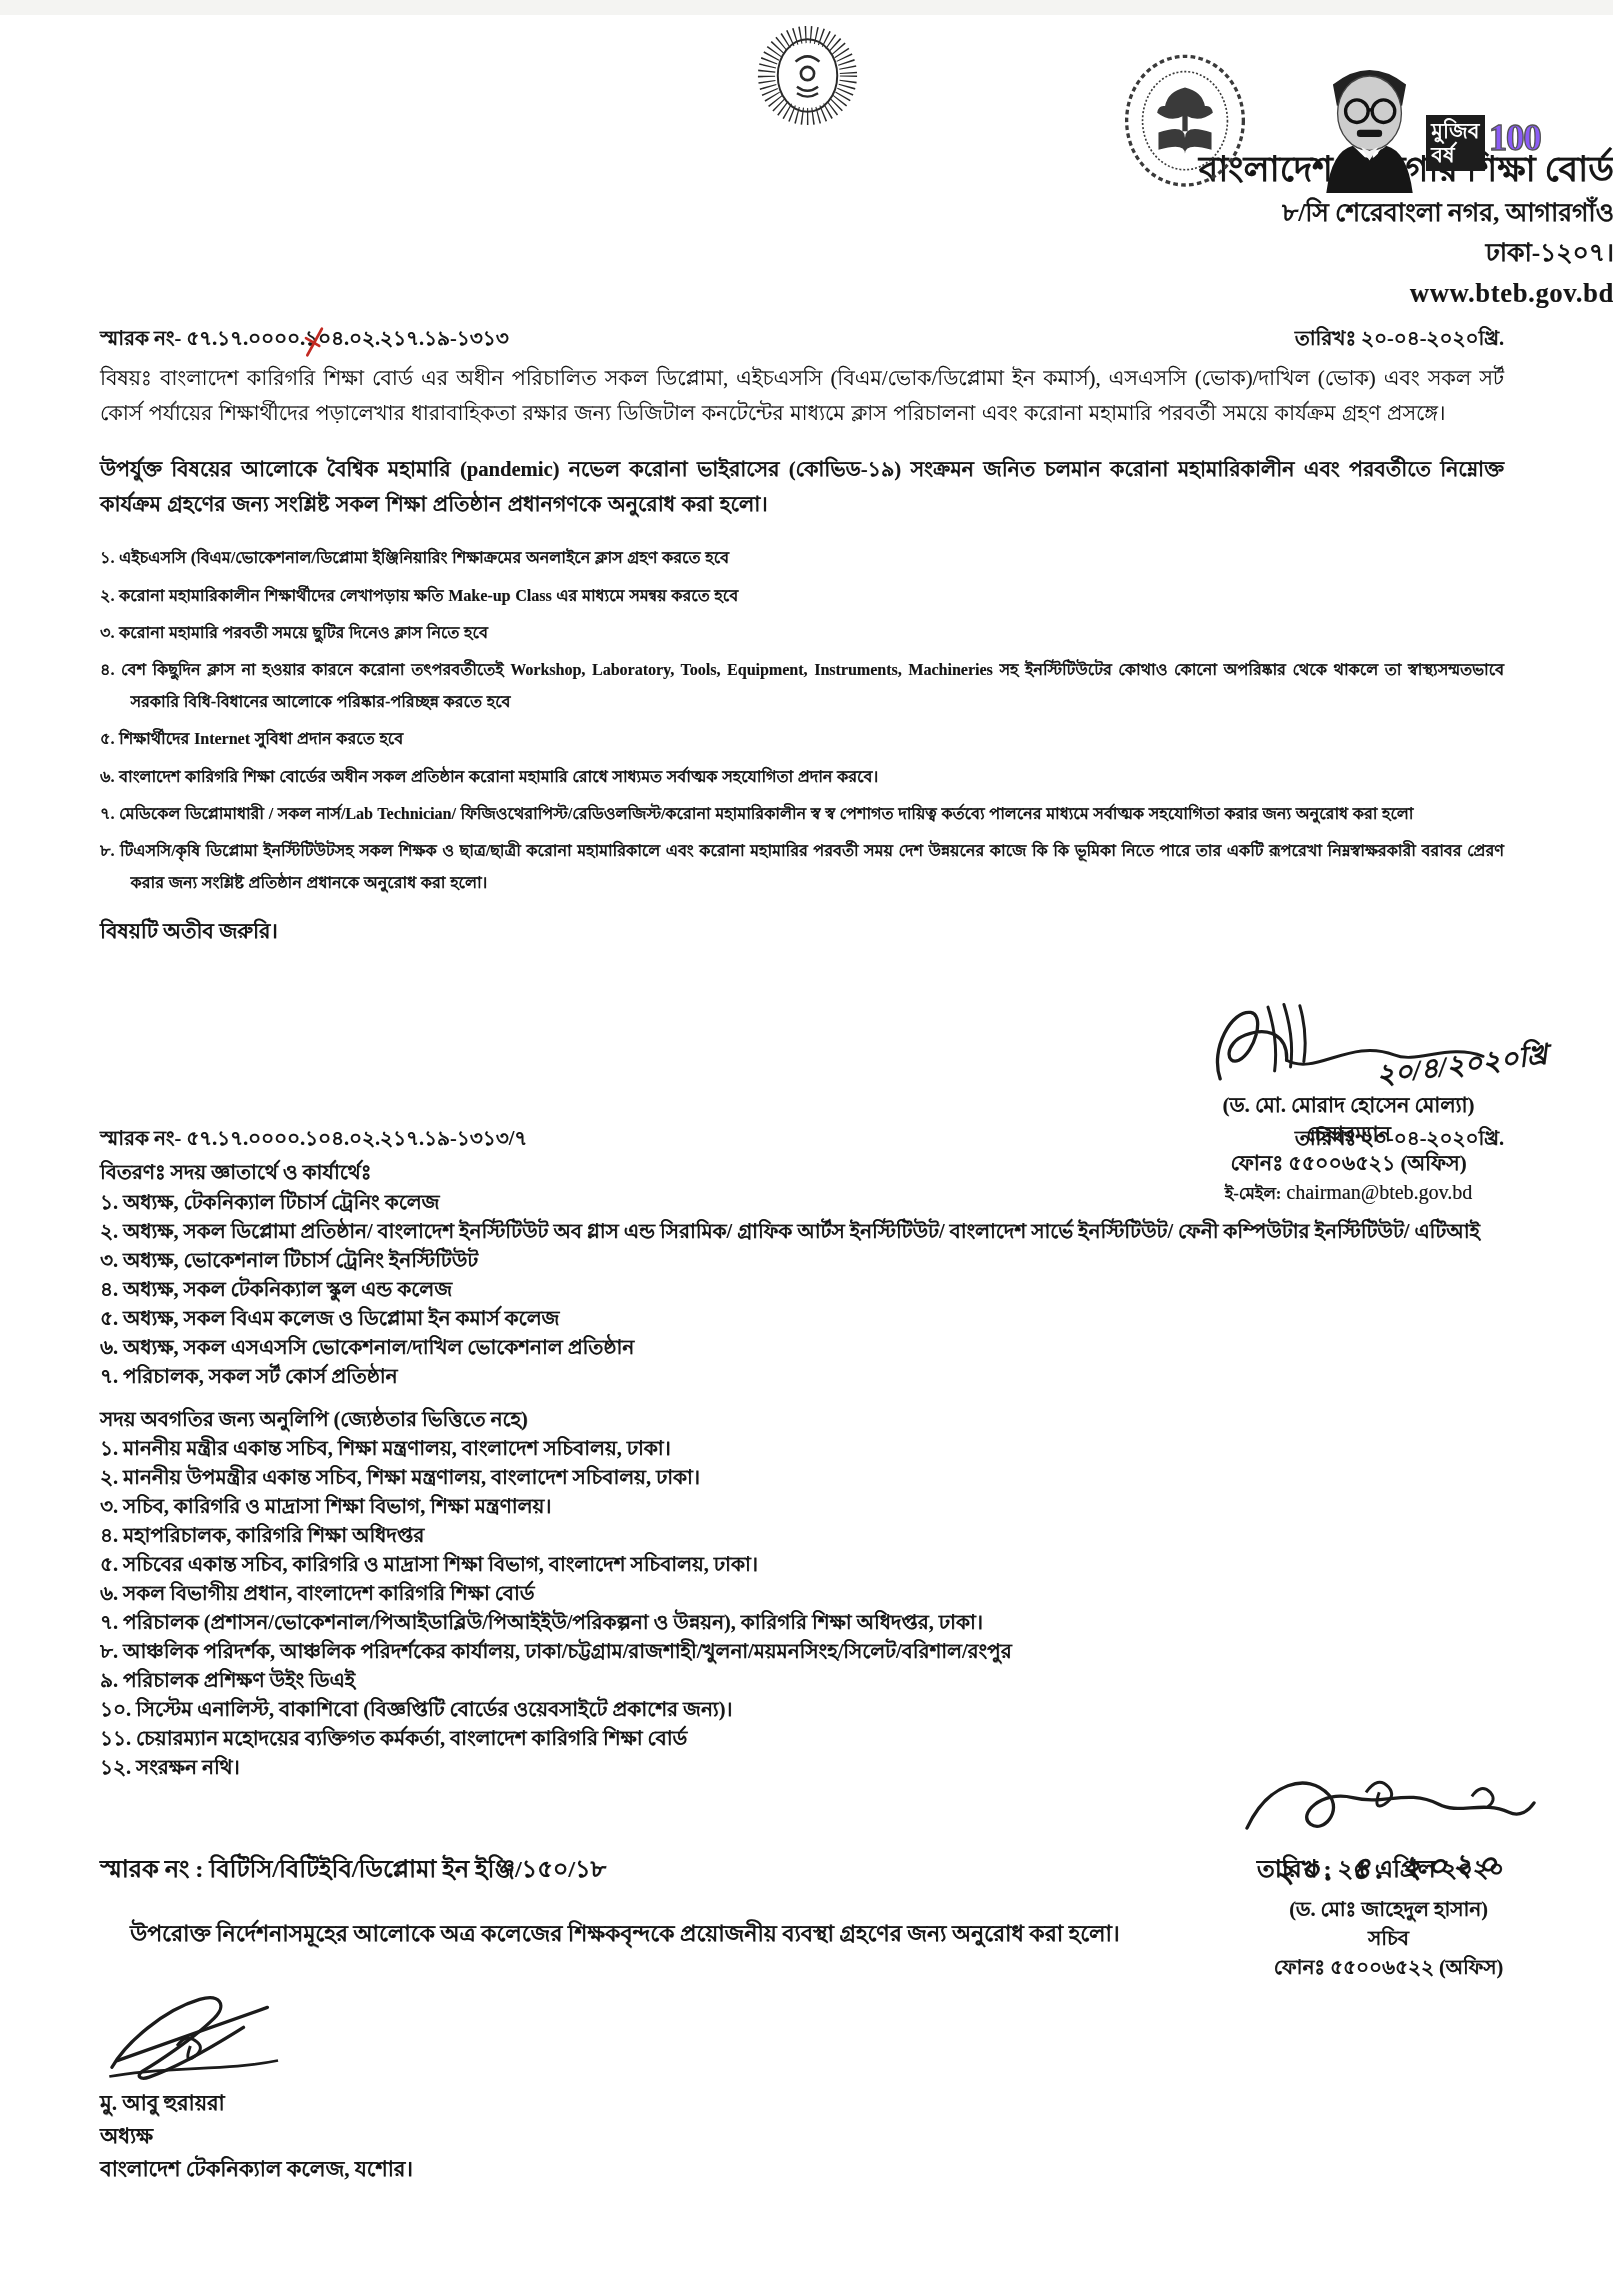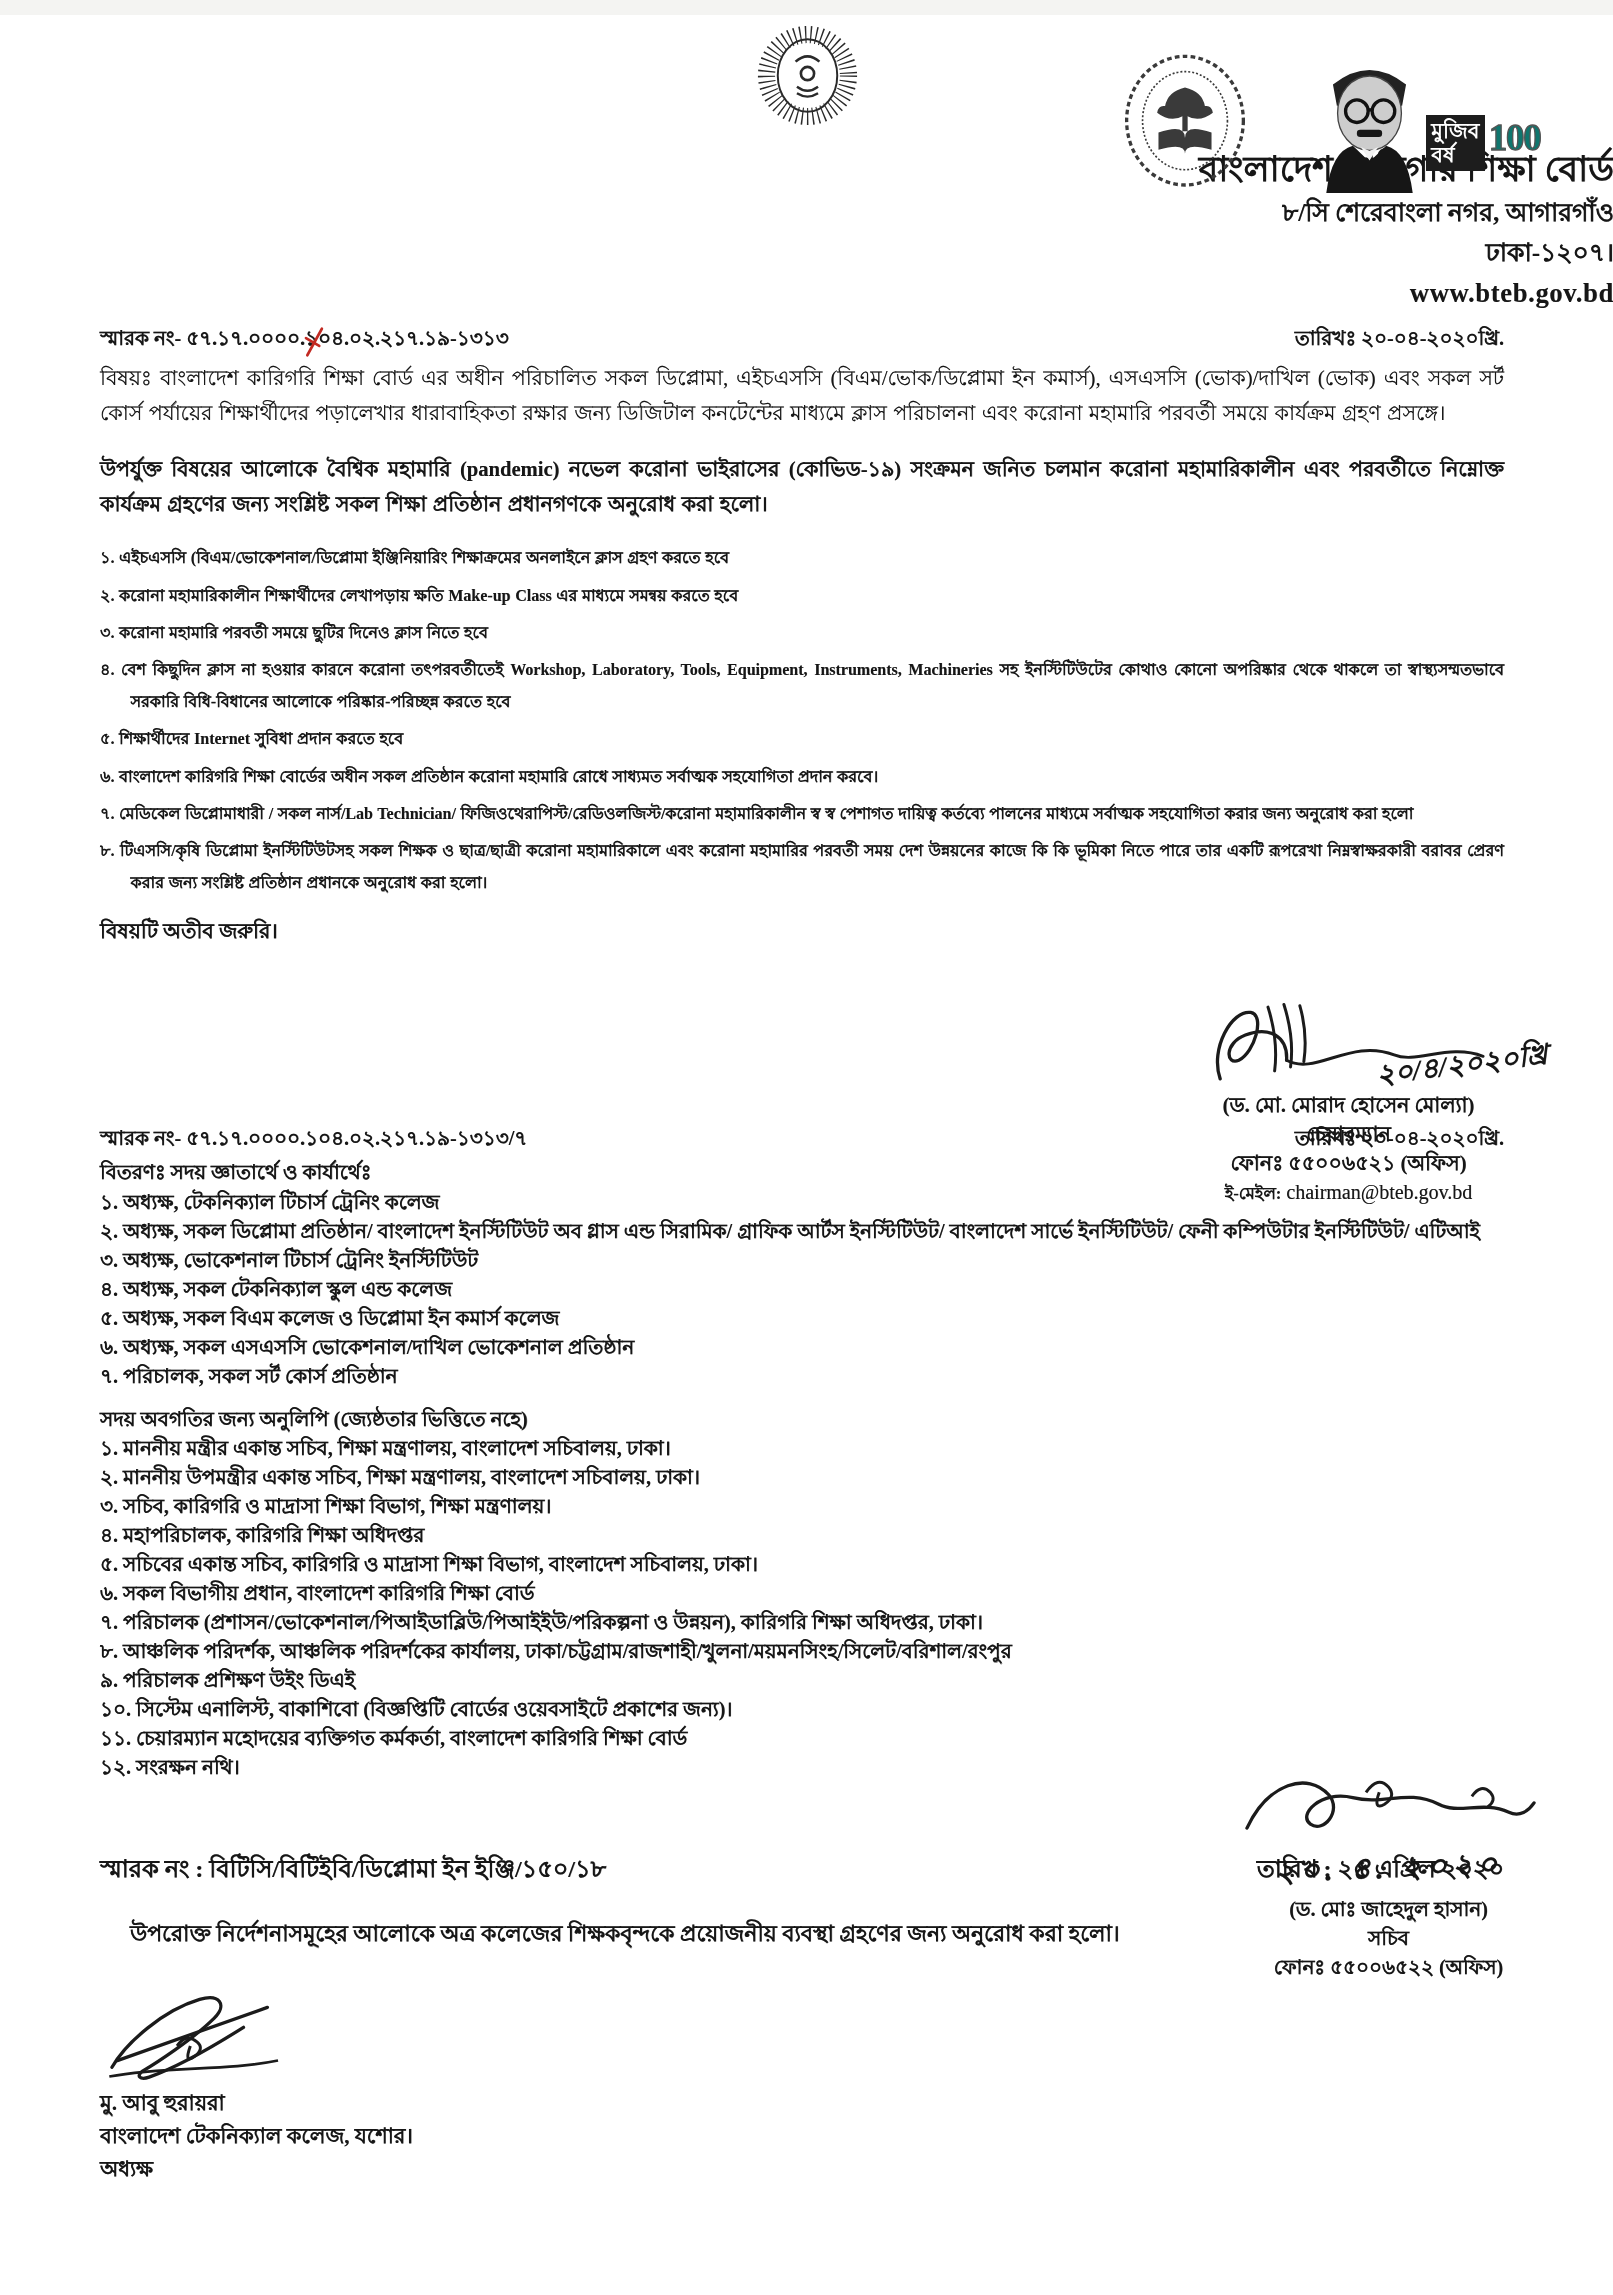--- a/index.html
+++ b/index.html
@@ -14,21 +14,21 @@
   
   .seal-center{display:block;margin:14.6px auto 0;}
   .org-title{font-size:35px;line-height:40px;font-weight:700;margin:14.6px 0 0;}
   .addr{font-size:25px;line-height:30.5px;font-weight:700;margin-top:8px;}
   .addr2{font-size:25px;line-height:30.5px;font-weight:700;margin-top:9.3px;}
   .website{font-size:26.5px;line-height:30.5px;font-weight:700;margin-top:9.3px;letter-spacing:0.7px;}
   .logo-edu{position:absolute;left:1122px;top:38px;}
   .logo-mujib{position:absolute;left:1313px;top:35px;display:flex;align-items:flex-start;}
   .mujib-label{margin-top:65px;background:#1d1d1d;padding:4px 5.3px;display:flex;flex-direction:column;line-height:24px;}
   .mujib-word{color:#fff;font-weight:700;font-size:21px;white-space:nowrap;}
-  .mujib-100{margin-top:66px;margin-left:4px;font-size:37px;font-weight:700;color:#0f766e;
+  .mujib-100{margin-top:66px;margin-left:4px;font-size:37px;font-weight:700;color:#8b5cf6;
              -webkit-text-stroke:1.3px #555;letter-spacing:-1.3px;}
 
   
   .memo-row{display:flex;justify-content:space-between;font-size:20px;line-height:26.5px;font-weight:700;}
   .memo-row1{margin-top:17px;}
   .memo-row2{margin-top:178px;}
   .memo-row3{margin-top:72px;font-size:24px;line-height:30px;}
 
   .subject{margin-top:9.3px;font-size:20.6px;line-height:35px;font-weight:400;}
   .body-intro{margin-top:14.6px;font-size:20.6px;line-height:35px;font-weight:600;}
@@ -176,22 +176,22 @@
 
     <div class="principal-block">
       <svg width="279" height="100" viewBox="0 0 420 150">
         <path d="M18,128 C40,90 96,42 150,26 C180,17 192,34 172,54 C140,86 84,122 64,134 C54,141 60,148 74,143 C116,128 178,92 216,68" fill="none" stroke="#1b1b1b" stroke-width="5" stroke-linecap="round"></path>
         <path d="M26,118 L252,38" fill="none" stroke="#1b1b1b" stroke-width="5" stroke-linecap="round"></path>
         <path d="M116,96 q14,-20 30,-6 q12,10 -4,22 q-16,12 -6,-16" fill="none" stroke="#1b1b1b" stroke-width="4.5"></path>
         <path d="M14,142 C100,126 190,134 268,118" fill="none" stroke="#1b1b1b" stroke-width="4"></path>
       </svg>
       <div class="principal-lines">
         <div>মু. আবু হুরায়রা</div>
+        <div>অধ্যক্ষ</div>
         <div>বাংলাদেশ টেকনিক্যাল কলেজ, যশোর।</div>
-        <div>অধ্যক্ষ</div>
       </div>
     </div>
 
   </div>
 
   <div class="sig-block sig-chairman">
     <div style="position:relative;height:100px;">
       <svg width="332" height="100" viewBox="0 0 500 150" style="margin:0 auto;">
         <path d="M56,132 C40,86 74,28 102,32 C124,36 108,92 84,104 C64,112 62,78 94,66 C130,52 158,68 156,104" fill="none" stroke="#1b1b1b" stroke-width="5" stroke-linecap="round"></path>
         <path d="M128,24 C138,56 142,88 138,120 M152,20 C162,52 166,84 162,114 M176,22 C184,50 186,78 182,106" fill="none" stroke="#1b1b1b" stroke-width="4.5" stroke-linecap="round"></path>

